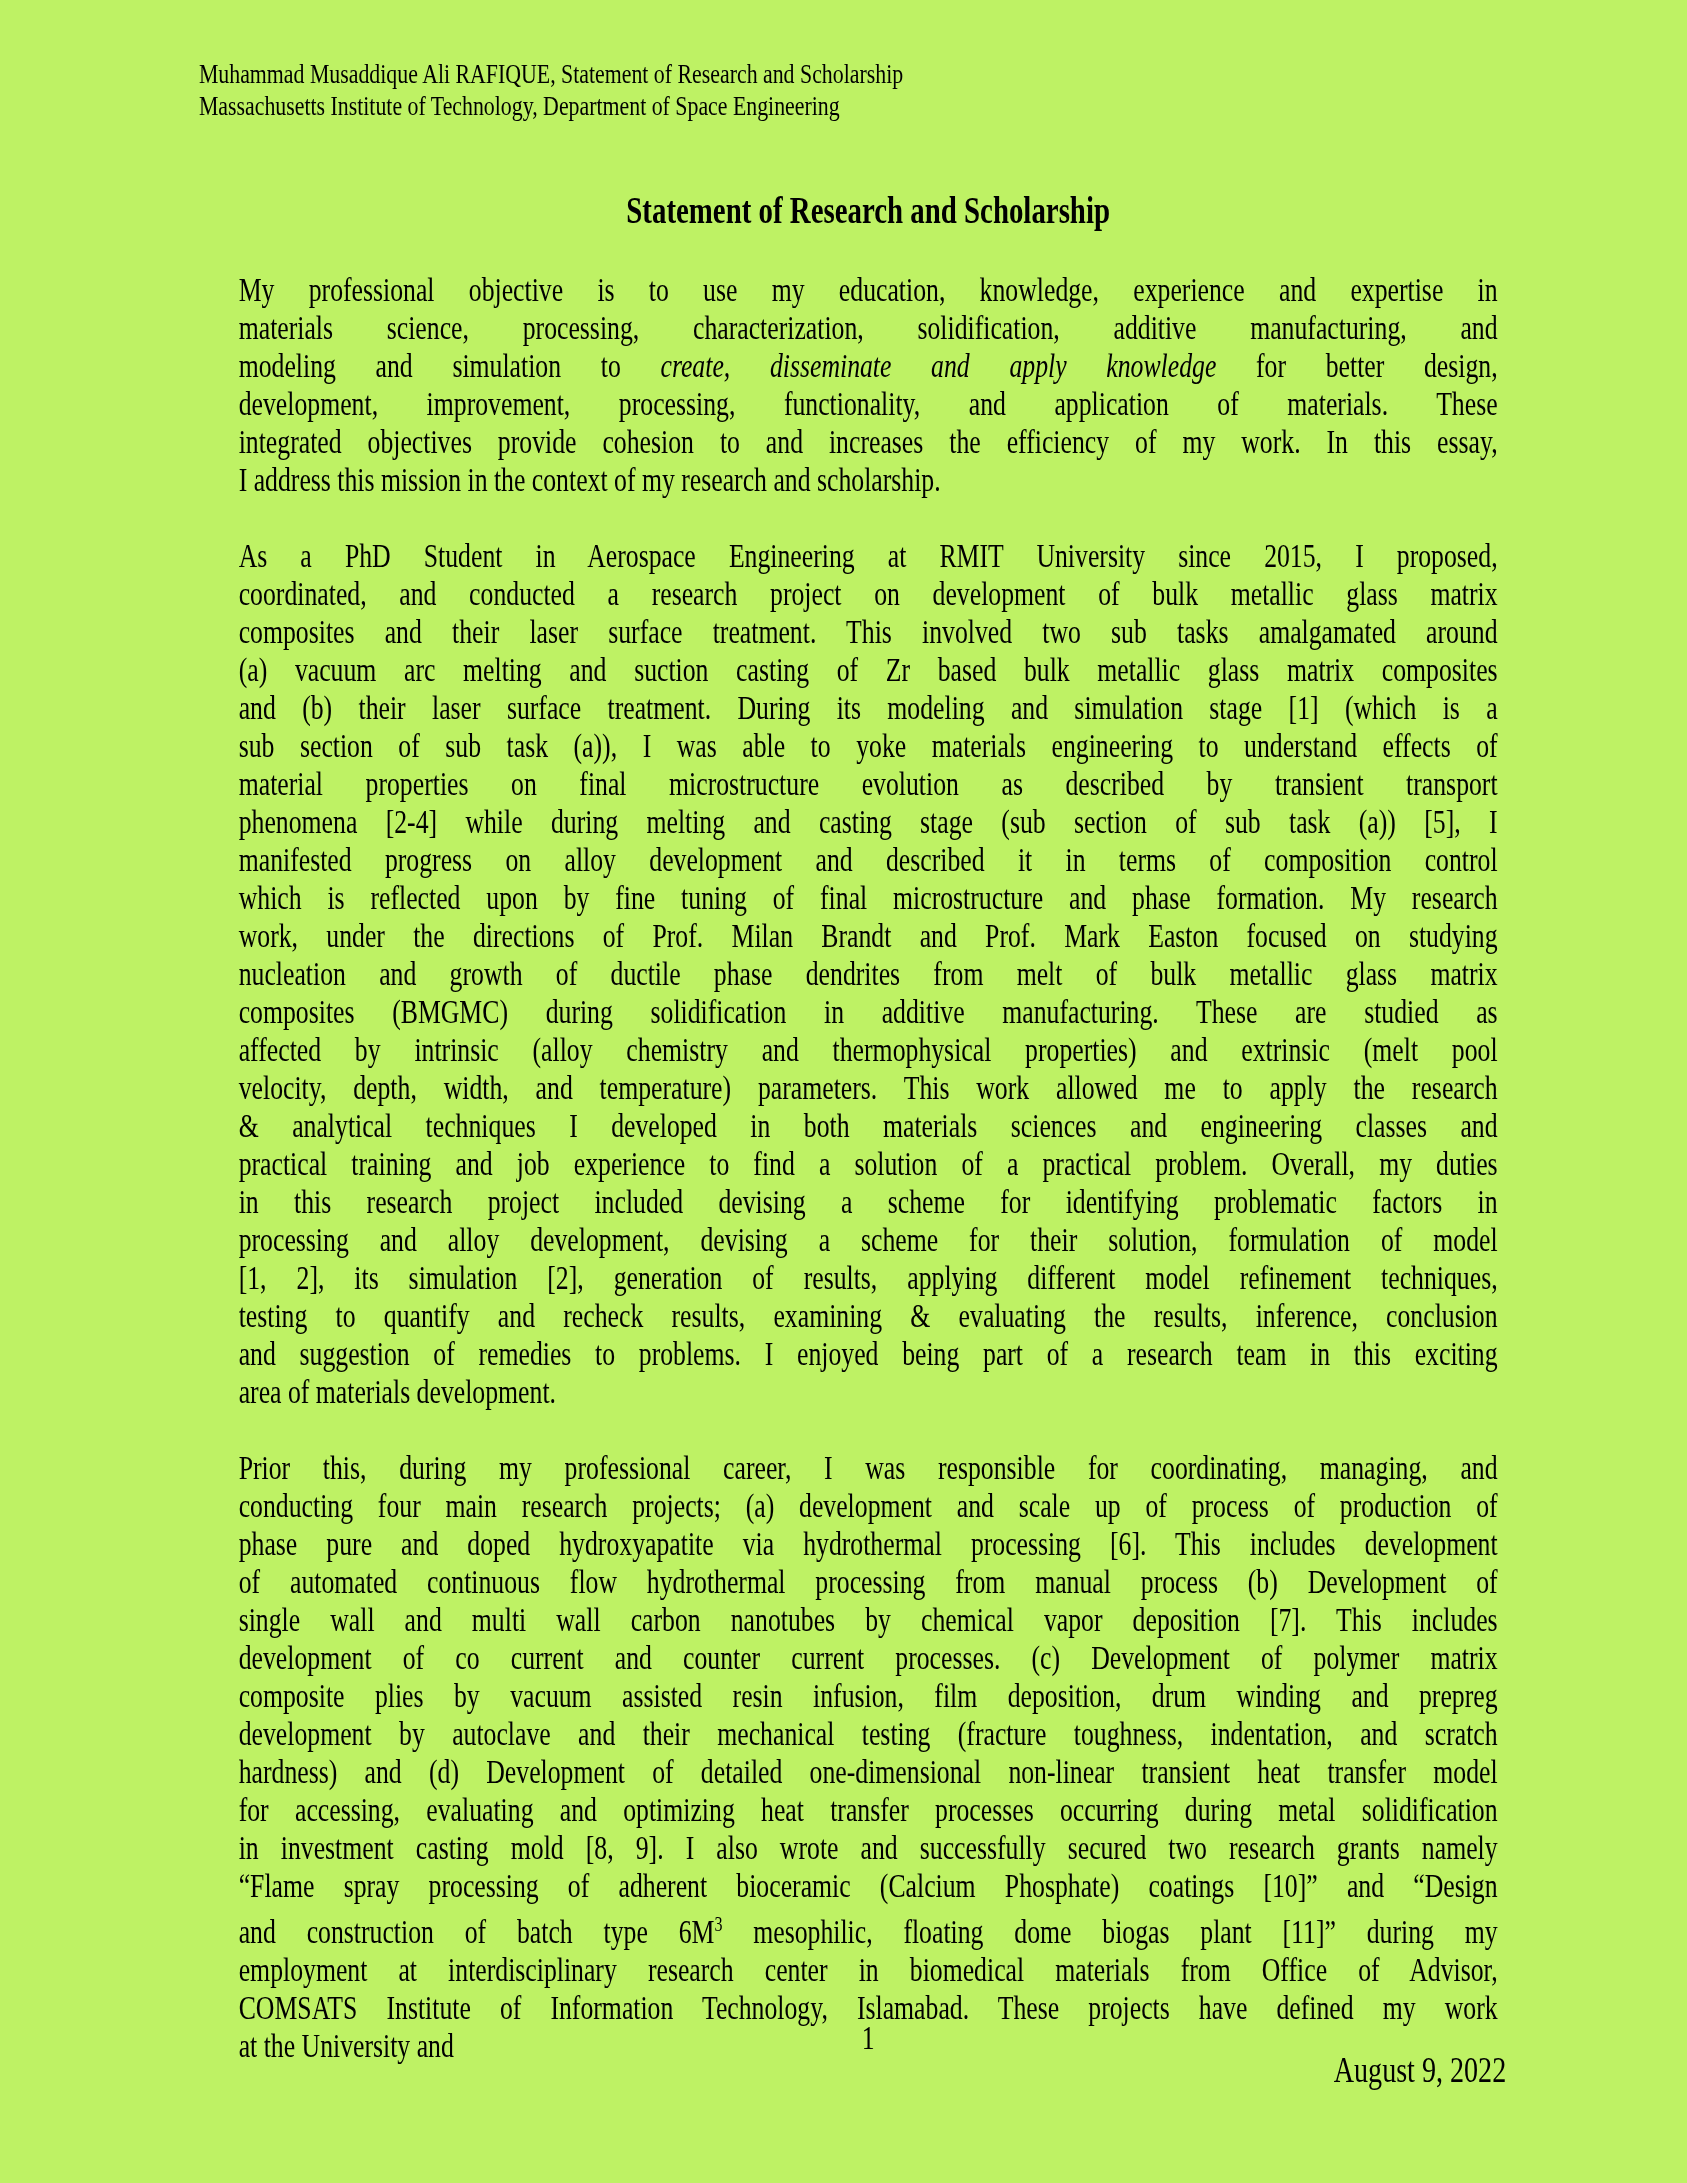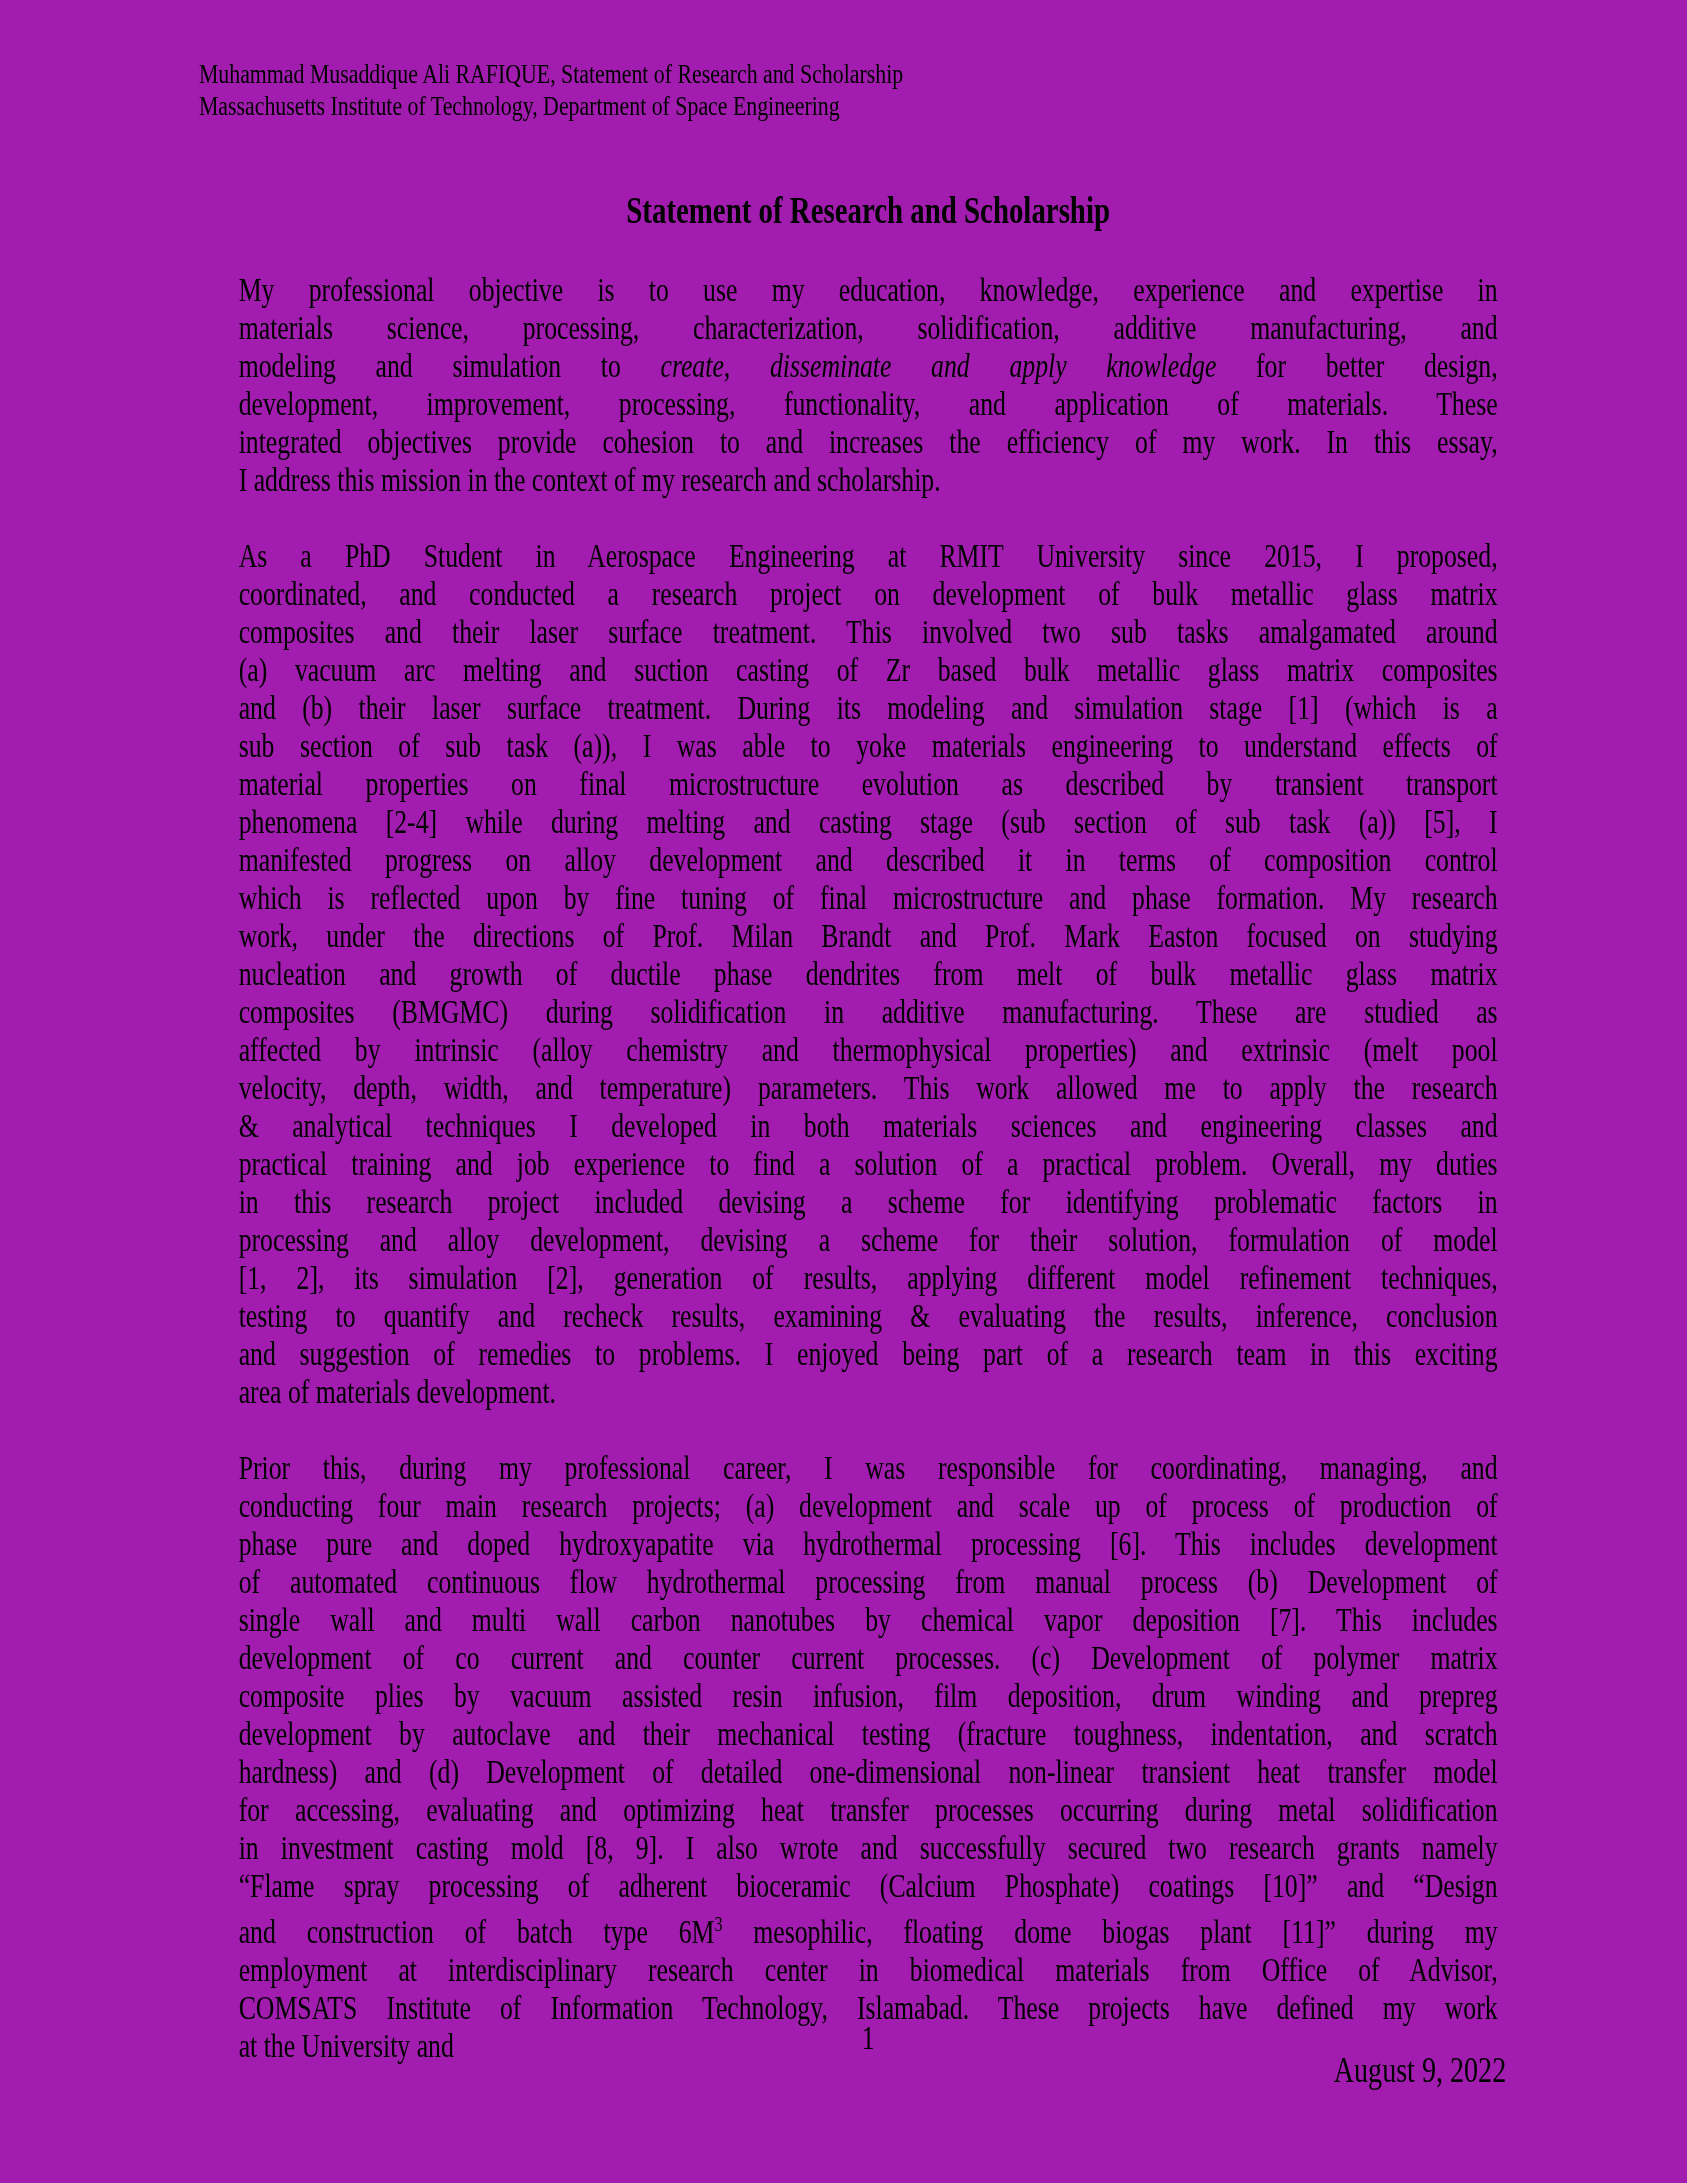--- a/index.html
+++ b/index.html
@@ -1,19 +1,19 @@
 <!DOCTYPE html>
 <html style="font-size:10.6px"><head>
 <meta charset="utf-8">
 <style>
   html,body{margin:0;padding:0;background:#888;}
   .page{
     position:relative;
     width:1687px;height:2183px;
-    background:#a21caf;
+    background:#bef264;
     overflow:hidden;
     font-family:"Liberation Serif","DejaVu Serif",serif;
     color:#000000;
   }
   
   .squeeze{
     position:absolute;left:0;top:0;
     width:2163px;
     transform:scaleX(0.78);
     transform-origin:0 0;

